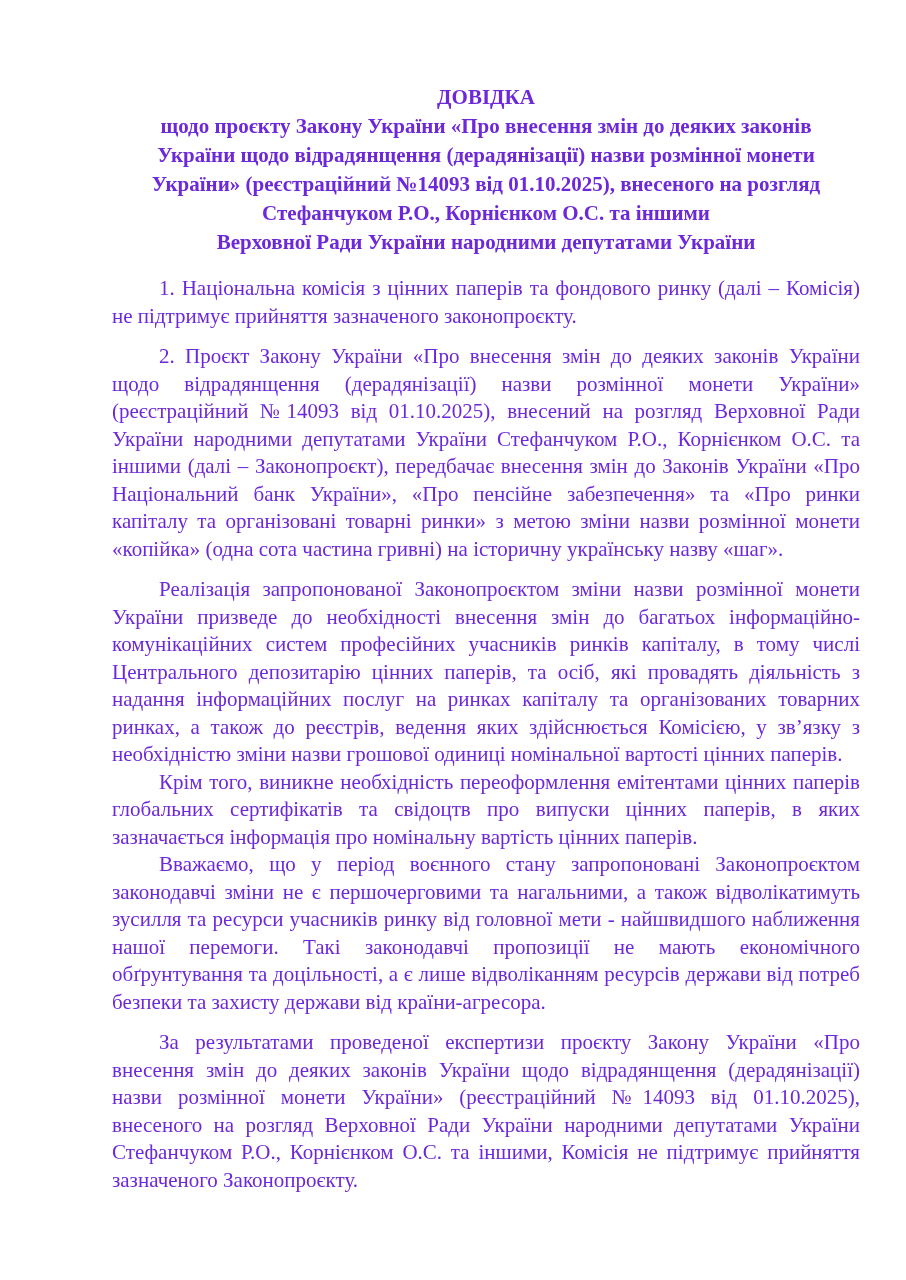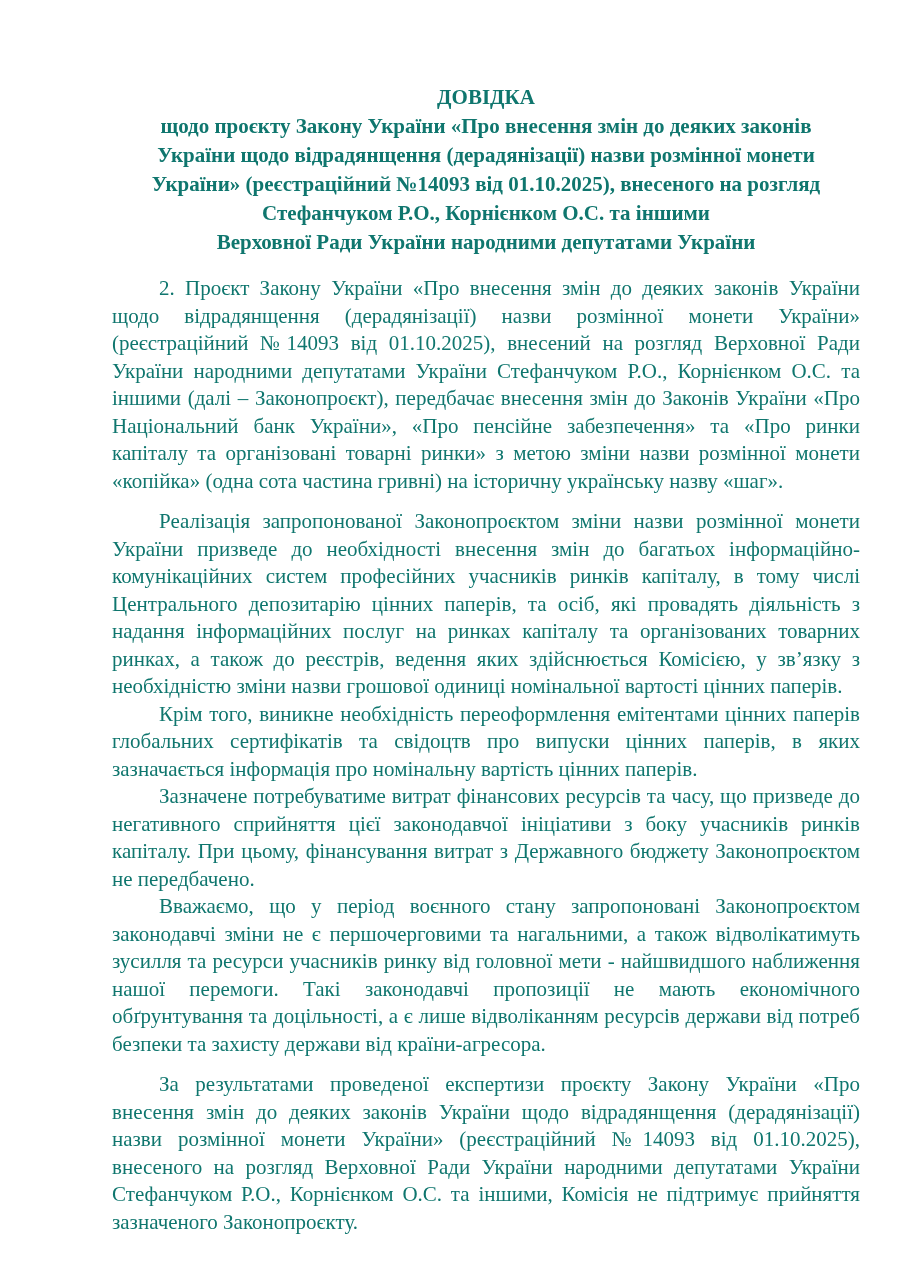--- a/index.html
+++ b/index.html
@@ -5,21 +5,21 @@
   html, body {
     margin: 0;
     padding: 0;
     background: #ffffff;
   }
   .page {
     position: relative;
     width: 906px;
     height: 1280px;
     background: #ffffff;
-    color: #0f766e;
+    color: #6d28d9;
     font-family: "Liberation Serif", "DejaVu Serif", serif;
     overflow: hidden;
     box-sizing: border-box;
     padding: 83px 46px 30px 112px;
   }
   .title-block {
     text-align: center;
     font-weight: bold;
     font-size: 21px;
     line-height: 29px;
@@ -51,21 +51,21 @@
   <div class="title-block">
     <div class="title-heading">ДОВІДКА</div>
     <div class="subtitle-line">щодо проєкту Закону України «Про внесення змін до деяких законів</div>
     <div class="subtitle-line">України щодо відрадянщення (дерадянізації) назви розмінної монети</div>
     <div class="subtitle-line">України» (реєстраційний №14093 від 01.10.2025), внесеного на розгляд</div>
     <div class="subtitle-line">Стефанчуком Р.О., Корнієнком О.С. та іншими</div>
     <div class="subtitle-line">Верховної Ради України народними депутатами України</div>
   </div>
 
   <div class="body-text">
+    <p class="gap-after">1. Національна комісія з цінних паперів та фондового ринку (далі – Комісія) не підтримує прийняття зазначеного законопроєкту.</p>
     <p class="gap-after">2. Проєкт Закону України «Про внесення змін до деяких законів України щодо відрадянщення (дерадянізації) назви розмінної монети України» (реєстраційний №14093 від 01.10.2025), внесений на розгляд Верховної Ради України народними депутатами України Стефанчуком Р.О., Корнієнком О.С. та іншими (далі – Законопроєкт), передбачає внесення змін до Законів України «Про Національний банк України», «Про пенсійне забезпечення» та «Про ринки капіталу та організовані товарні ринки» з метою зміни назви розмінної монети «копійка» (одна сота частина гривні) на історичну українську назву «шаг».</p>
     <p>Реалізація запропонованої Законопроєктом зміни назви розмінної монети України призведе до необхідності внесення змін до багатьох інформаційно-комунікаційних систем професійних учасників ринків капіталу, в тому числі Центрального депозитарію цінних паперів, та осіб, які провадять діяльність з надання інформаційних послуг на ринках капіталу та організованих товарних ринках, а також до реєстрів, ведення яких здійснюється Комісією, у зв’язку з необхідністю зміни назви грошової одиниці номінальної вартості цінних паперів.</p>
     <p>Крім того, виникне необхідність переоформлення емітентами цінних паперів глобальних сертифікатів та свідоцтв про випуски цінних паперів, в яких зазначається інформація про номінальну вартість цінних паперів.</p>
-    <p>Зазначене потребуватиме витрат фінансових ресурсів та часу, що призведе до негативного сприйняття цієї законодавчої ініціативи з боку учасників ринків капіталу. При цьому, фінансування витрат з Державного бюджету Законопроєктом не передбачено.</p>
     <p class="gap-after">Вважаємо, що у період воєнного стану запропоновані Законопроєктом законодавчі зміни не є першочерговими та нагальними, а також відволікатимуть зусилля та ресурси учасників ринку від головної мети - найшвидшого наближення нашої перемоги. Такі законодавчі пропозиції не мають економічного обґрунтування та доцільності, а є лише відволіканням ресурсів держави від потреб безпеки та захисту держави від країни-агресора.</p>
     <p>За результатами проведеної експертизи проєкту Закону України «Про внесення змін до деяких законів України щодо відрадянщення (дерадянізації) назви розмінної монети України» (реєстраційний №14093 від 01.10.2025), внесеного на розгляд Верховної Ради України народними депутатами України Стефанчуком Р.О., Корнієнком О.С. та іншими, Комісія не підтримує прийняття зазначеного Законопроєкту.</p>
   </div>
 
 </div>
 
 </body></html>

